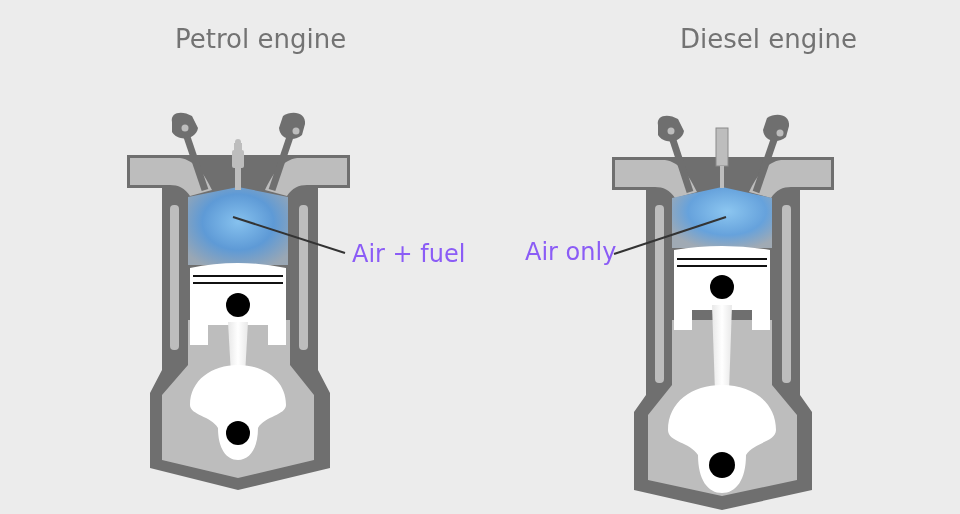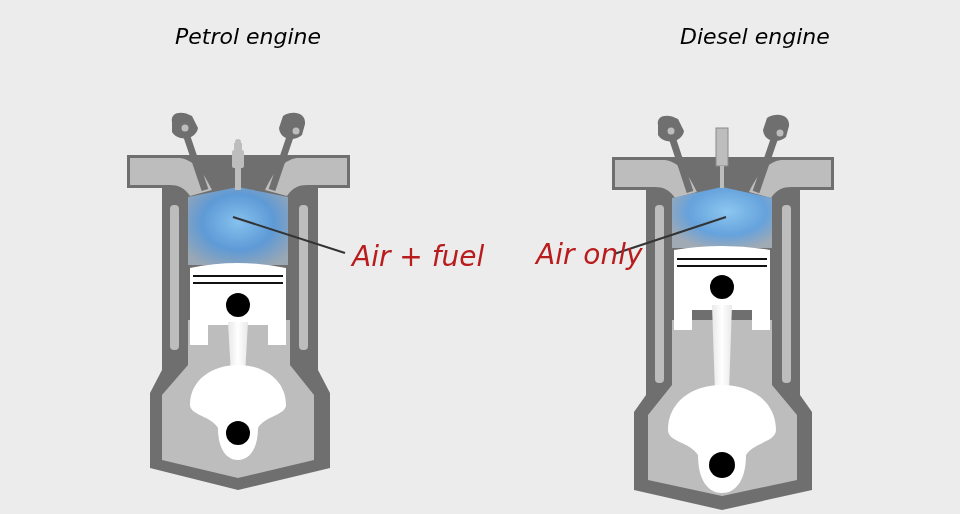--- a/index.html
+++ b/index.html
@@ -1,19 +1,19 @@
 <!DOCTYPE html>
 <html><head>
 <meta charset="utf-8">
 <style>
   html, body { margin:0; padding:0; }
   body { width:960px; height:514px; background:#ececec; position:relative; overflow:hidden;
          font-family:"DejaVu Sans", sans-serif; }
-  .title { position:absolute; font-style:italic; font-size:22px; color:#000000; }
-  .label { position:absolute; font-style:italic; font-size:28px; color:#b91c1c; }
+  .title { position:absolute; font-size:26px; color:#737373; }
+  .label { position:absolute; font-size:24px; color:#8b5cf6; }
   svg.engine { position:absolute; top:0; left:0; }
 </style>
 </head>
 <body>
 
 <div class="title" style="left:175px;top:24px;">Petrol engine</div>
 <div class="title" style="left:680px;top:24px;text-align:center;">Diesel engine</div>
 
 <svg class="engine" width="960" height="514">
   <defs>
@@ -113,13 +113,13 @@
     <g>
       <path d="M712,305 L732,305 L729,392 L715,392 Z" fill="url(#rodG)"></path>
       <path d="M668,430 C668,402 692,385 722,385 C752,385 776,402 776,430 C776,442 754,442 746,455 C746,480 736,493 722,493 C708,493 698,480 698,455 C690,442 668,442 668,430 Z" fill="#ffffff"></path>
       <circle cx="722" cy="465" r="13" fill="#000"></circle>
     </g>
     <line x1="614" y1="254" x2="726" y2="217" stroke="#333" stroke-width="2"></line>
   </g>
 </svg>
 
 <div class="label" style="left:352px;top:240px;">Air + fuel</div>
-<div class="label" style="left:536px;top:238px;">Air only</div>
+<div class="label" style="left:525px;top:238px;">Air only</div>
 
 </body></html>

